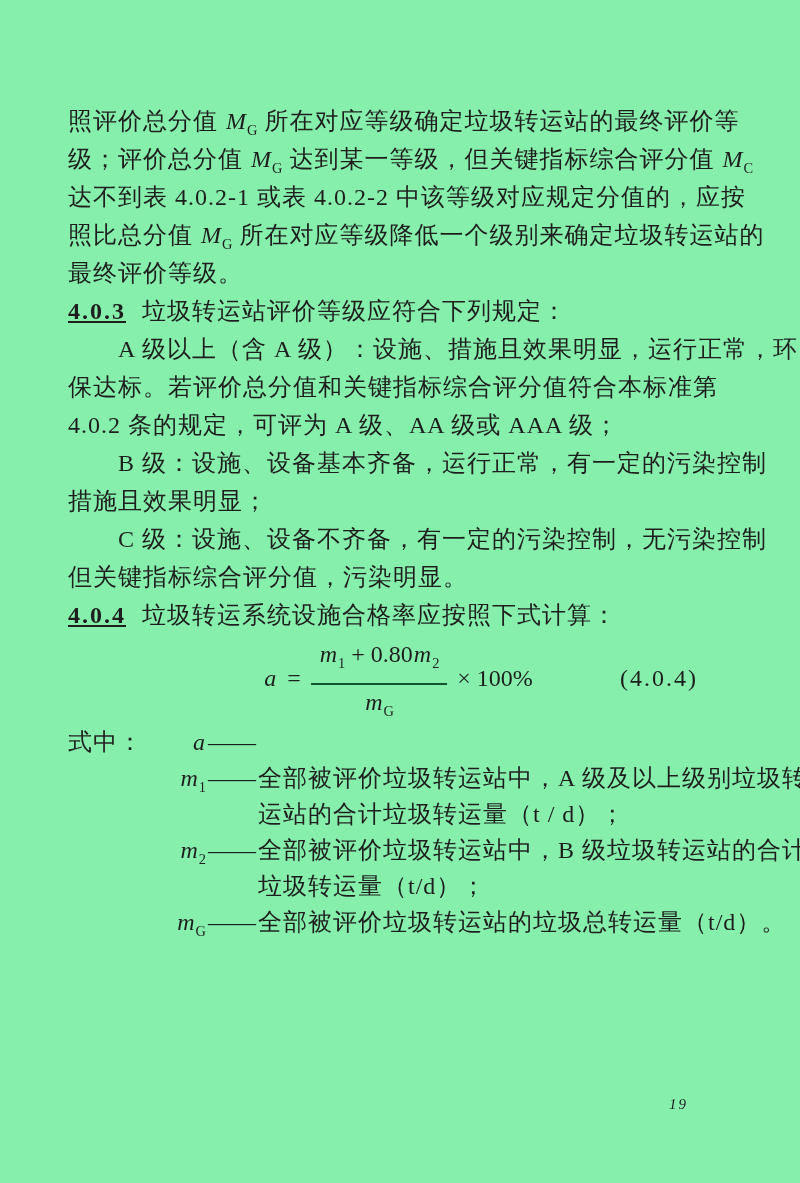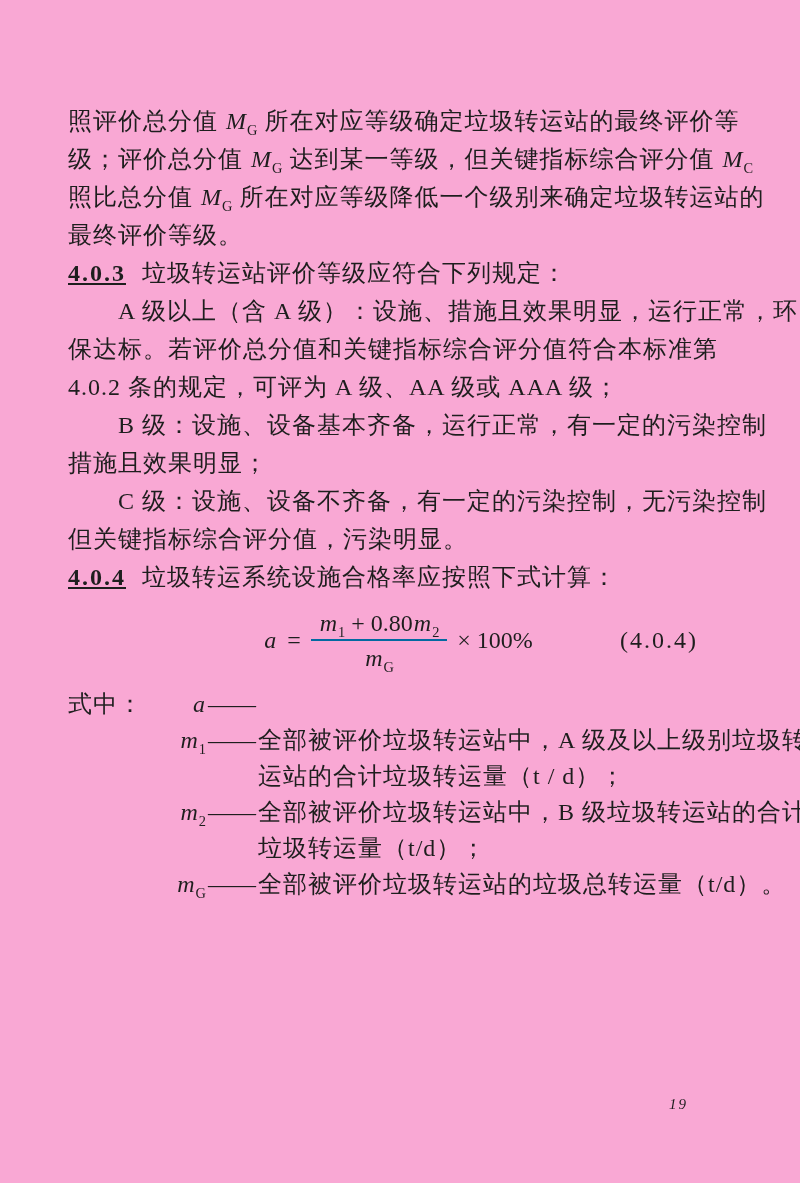--- a/index.html
+++ b/index.html
@@ -5,21 +5,21 @@
   html, body {
     margin: 0;
     padding: 0;
     background: #e8e8e8;
   }
   .page {
     position: relative;
     width: 800px;
     height: 1183px;
     margin: 0 auto;
-    background: #f9a8d4;
+    background: #86efac;
     color: #1e1e1e;
     font-family: "Liberation Serif", "DejaVu Serif", serif;
     overflow: hidden;
   }
   .content {
     position: absolute;
     left: 68px;
     top: 102px;
     width: 670px;
     font-size: 24px;
@@ -64,22 +64,22 @@
     font-size: 24px;
     letter-spacing: 0;
   }
   .formula .op { margin: 0 10px; font-style: normal; }
   .frac {
     display: inline-flex;
     flex-direction: column;
     align-items: center;
   }
   .frac .num {
-    padding: 0 8px 2px 8px;
-    border-bottom: 2px solid #0369a1;
+    padding: 0 8px 15px 8px;
+    border-bottom: 2px solid #14532d;
     line-height: 28px;
     white-space: nowrap;
   }
   .frac .den {
     padding-top: 3px;
     line-height: 28px;
     white-space: nowrap;
   }
   .eqno {
     position: absolute;
@@ -123,20 +123,21 @@
 </style>
 </head>
 <body>
 
 <div class="page">
   <div class="content">
 
     <div>
       <div class="line">照评价总分值 <i class="var">M</i><sub>G</sub> 所在对应等级确定垃圾转运站的最终评价等</div>
       <div class="line">级；评价总分值 <i class="var">M</i><sub>G</sub> 达到某一等级，但关键指标综合评分值 <i class="var">M</i><sub>C</sub></div>
+      <div class="line">达不到表 4.0.2-1 或表 4.0.2-2 中该等级对应规定分值的，应按</div>
       <div class="line">照比总分值 <i class="var">M</i><sub>G</sub> 所在对应等级降低一个级别来确定垃圾转运站的</div>
       <div class="line">最终评价等级。</div>
     </div>
 
     <div>
       <div class="line clause-line">
         <span class="clause-num">4.0.3</span><span>垃圾转运站评价等级应符合下列规定：</span>
       </div>
       <div>
         <div class="line indent">A 级以上（含 A 级）：设施、措施且效果明显，运行正常，环</div>

